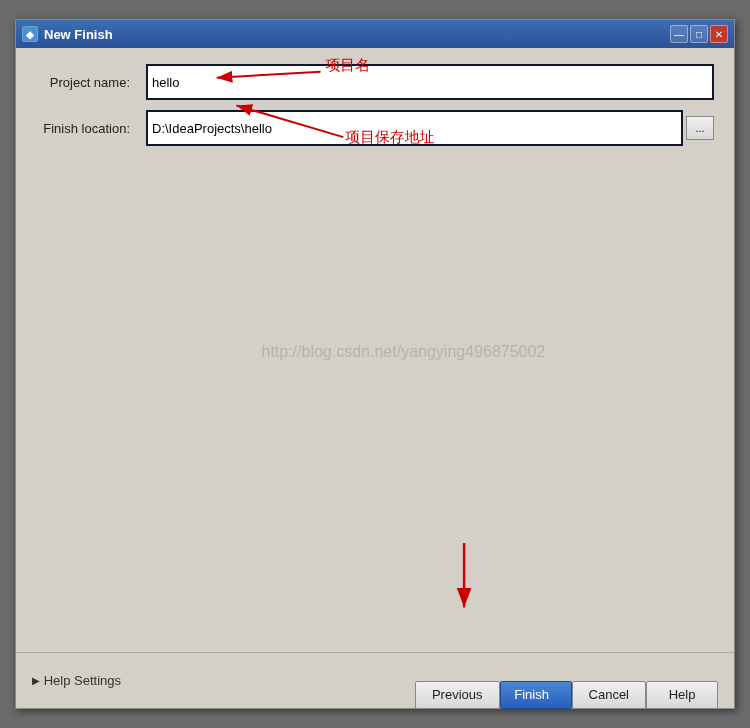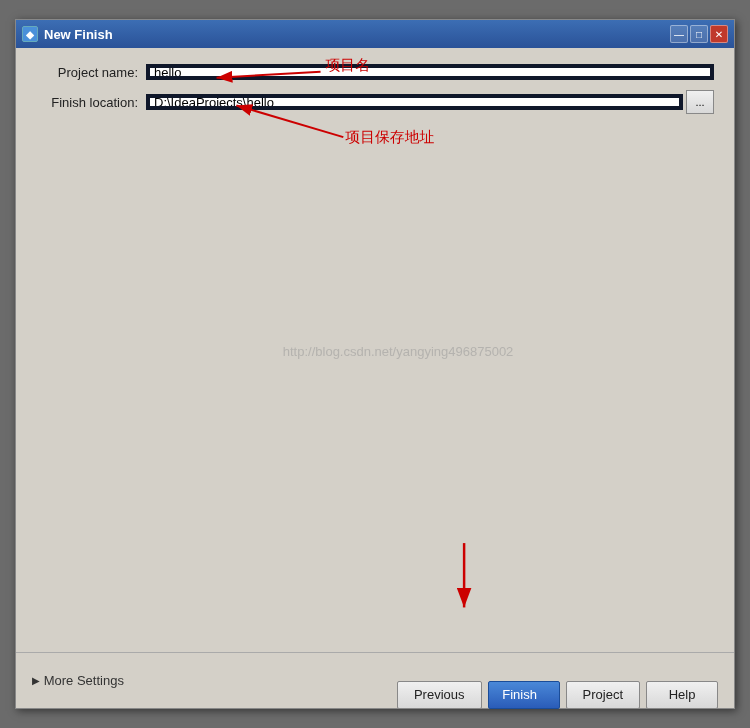--- a/index.html
+++ b/index.html
@@ -83,29 +83,29 @@
     }
     .form-row {
       display: flex;
       align-items: center;
       margin-bottom: 10px;
       position: relative;
     }
     .form-label {
       width: 110px;
       text-align: right;
-      padding-right: 8px;
+      padding-right: 16px;
       color: #222;
       font-size: 13px;
       flex-shrink: 0;
     }
     .form-input {
       flex: 1;
-      height: 16px;
-      border: 4px solid #0f172a;
+      height: 36px;
+      border: 2px solid #0f172a;
       background: white;
       padding: 2px 4px;
       font-size: 13px;
       outline: none;
     }
     .browse-btn {
       width: 28px;
       height: 24px;
       border: 1px solid #888;
       background: linear-gradient(to bottom, #f0f0f0, #d8d8d8);
@@ -115,21 +115,21 @@
       display: flex;
       align-items: center;
       justify-content: center;
     }
     .watermark {
       position: absolute;
       top: 50%;
       left: 50%;
       transform: translate(-40%, -40%);
       color: rgba(150,150,150,0.5);
-      font-size: 13px;
+      font-size: 16px;
       pointer-events: none;
       white-space: nowrap;
     }
     
     .annotation-layer {
       position: absolute;
       top: 0; left: 0;
       width: 100%;
       height: 100%;
       pointer-events: none;
@@ -151,21 +151,20 @@
       color: #333;
       font-size: 13px;
       cursor: pointer;
     }
     .more-settings-icon {
       font-size: 10px;
       color: #333;
     }
     .footer-buttons {
       display: flex;
-      gap: 6px;
       margin-top: 28px;
     }
     .btn {
       height: 28px;
       padding: 0 16px;
       border: 1px solid #888;
       border-radius: 2px;
       font-size: 13px;
       cursor: pointer;
       background: linear-gradient(to bottom, #f0f0f0, #d8d8d8);
@@ -229,22 +228,22 @@
       <line x1="308" y1="90" x2="200" y2="58" stroke="#cc0000" stroke-width="2" marker-end="url(#arrowhead)"></line>
 
       <line x1="430" y1="500" x2="430" y2="565" stroke="#cc0000" stroke-width="2.5" marker-end="url(#arrowhead)"></line>
     </svg>
 
   </div>
 
   <div class="footer">
     <div class="more-settings">
       <span class="more-settings-icon">▶</span>
-      <span>More Settings</span>
+      <span>Help Settings</span>
     </div>
     <div class="footer-buttons">
       <button class="btn">Previous</button>
       <button class="btn primary">Finish</button>
-      <button class="btn">Project</button>
+      <button class="btn">Cancel</button>
       <button class="btn">Help</button>
     </div>
   </div>
 </div>
 
 </body></html>

